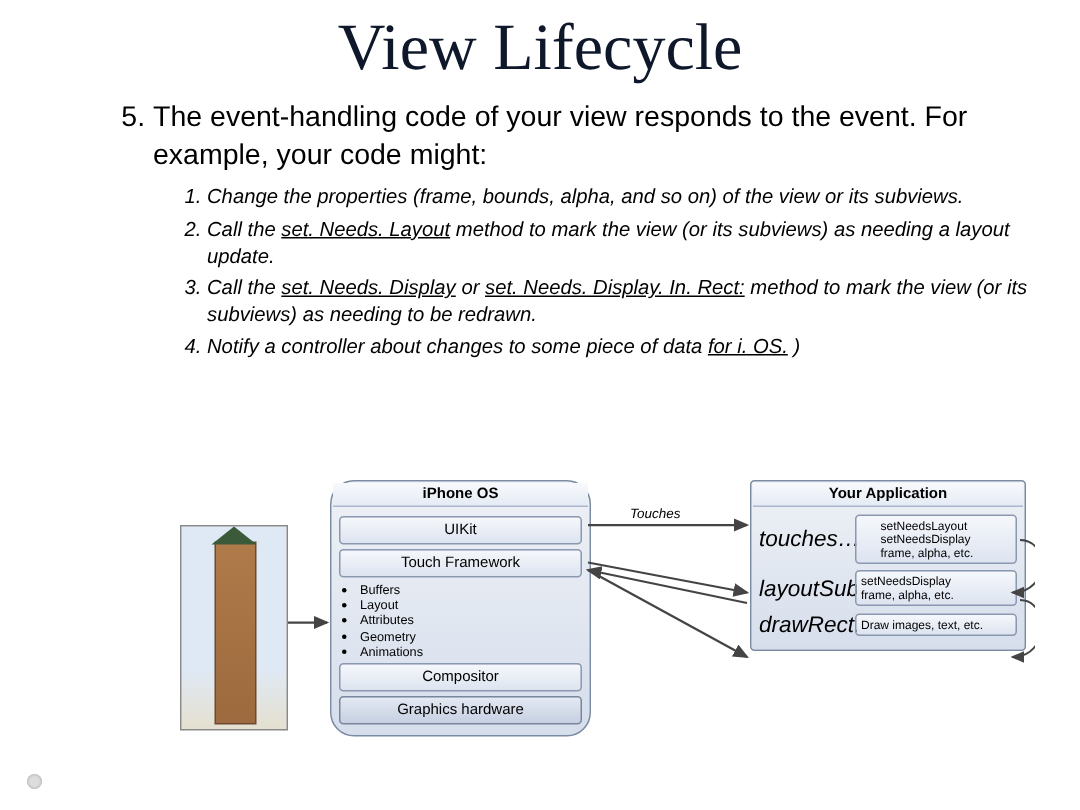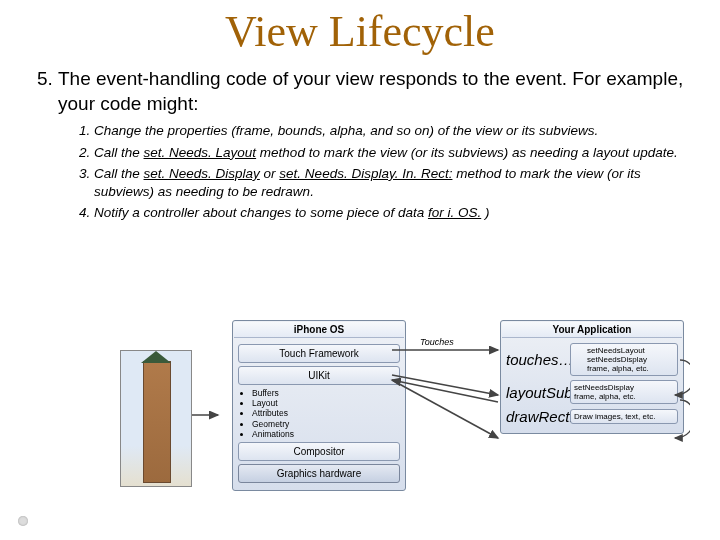--- a/index.html
+++ b/index.html
@@ -9,32 +9,32 @@
     height: 540px;
     font-family: Arial, Helvetica, sans-serif;
     background: #fff;
     color: #000;
     position: relative;
     overflow: hidden;
   }
   .slide-title {
     font-family: Georgia, 'Times New Roman', serif;
     font-size: 44px;
-    color: #a16207;
+    color: #0f172a;
     text-align: center;
     margin: 6px 0 10px 0;
     font-weight: 400;
   }
   .main-list {
     margin: 0 28px 0 18px;
     padding-left: 40px;
     font-size: 19px;
     line-height: 1.3;
   }
-  .main-list > li { margin-bottom: 6px; }
+  .main-list > li { margin-bottom: 6px; margin-left: 44px; }
   .sub-list {
     font-size: 13.5px;
     line-height: 1.35;
     padding-left: 36px;
     margin-top: 6px;
   }
   .sub-list li { margin-bottom: 3px; font-style: italic; }
   .u { text-decoration: underline; }
   .diagram {
     position: absolute;
@@ -91,21 +91,21 @@
     padding: 3px 16px;
     margin: 3px 0;
   }
   .bullets-tiny {
     list-style: disc;
     font-size: 8.5px;
     margin: 2px 0 2px 14px;
     padding: 0;
     line-height: 1.2;
   }
-  .iphone-panel { left: 112px; top: 0; width: 170px; }
+  .iphone-panel { left: 100px; top: 0; width: 170px; border-radius: 16px; }
   .app-panel { left: 380px; top: 0; width: 180px; }
   .app-items { font-size: 9px; }
   .app-row {
     display: flex;
     align-items: center;
     margin: 2px 0 4px 0;
   }
   .app-label {
     width: 62px;
     font-size: 15px;
@@ -161,22 +161,22 @@
 <div class="diagram">
 
   <div class="photo">
     <div class="tower"></div>
     <div style="position:absolute;left:20px;top:0;width:0;height:0;border-left:15px solid transparent;border-right:15px solid transparent;border-bottom:12px solid #3a5a3a;"></div>
   </div>
 
   <div class="panel iphone-panel">
     <div class="panel-header">iPhone OS</div>
     <div class="panel-body">
+      <div class="pill">UIKit</div>
       <div class="pill">Touch Framework</div>
-      <div class="pill">UIKit</div>
       <ul class="bullets-tiny">
         <li>Buffers</li>
         <li>Layout</li>
         <li>Attributes</li>
         <li>Geometry</li>
         <li>Animations</li>
       </ul>
       <div class="pill">Compositor</div>
       <div class="pill-dk">Graphics hardware</div>
     </div>

